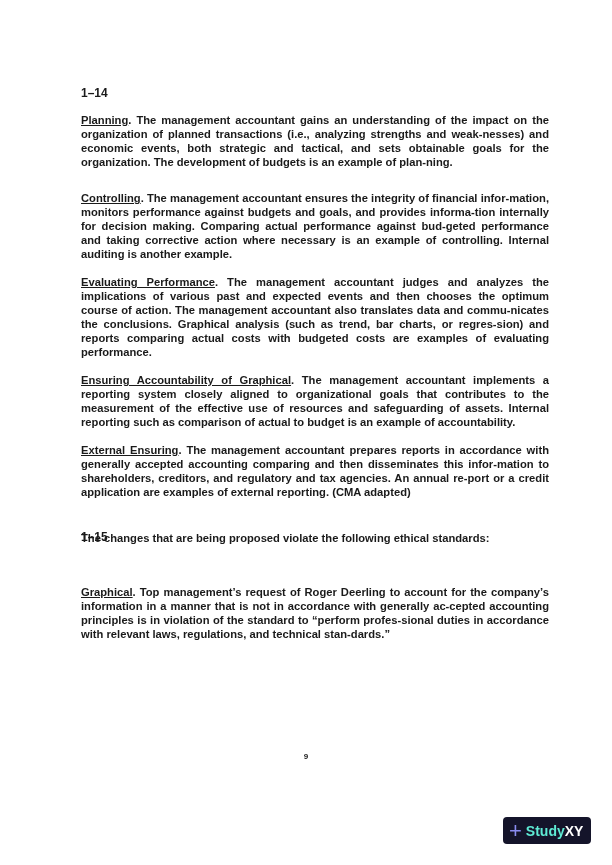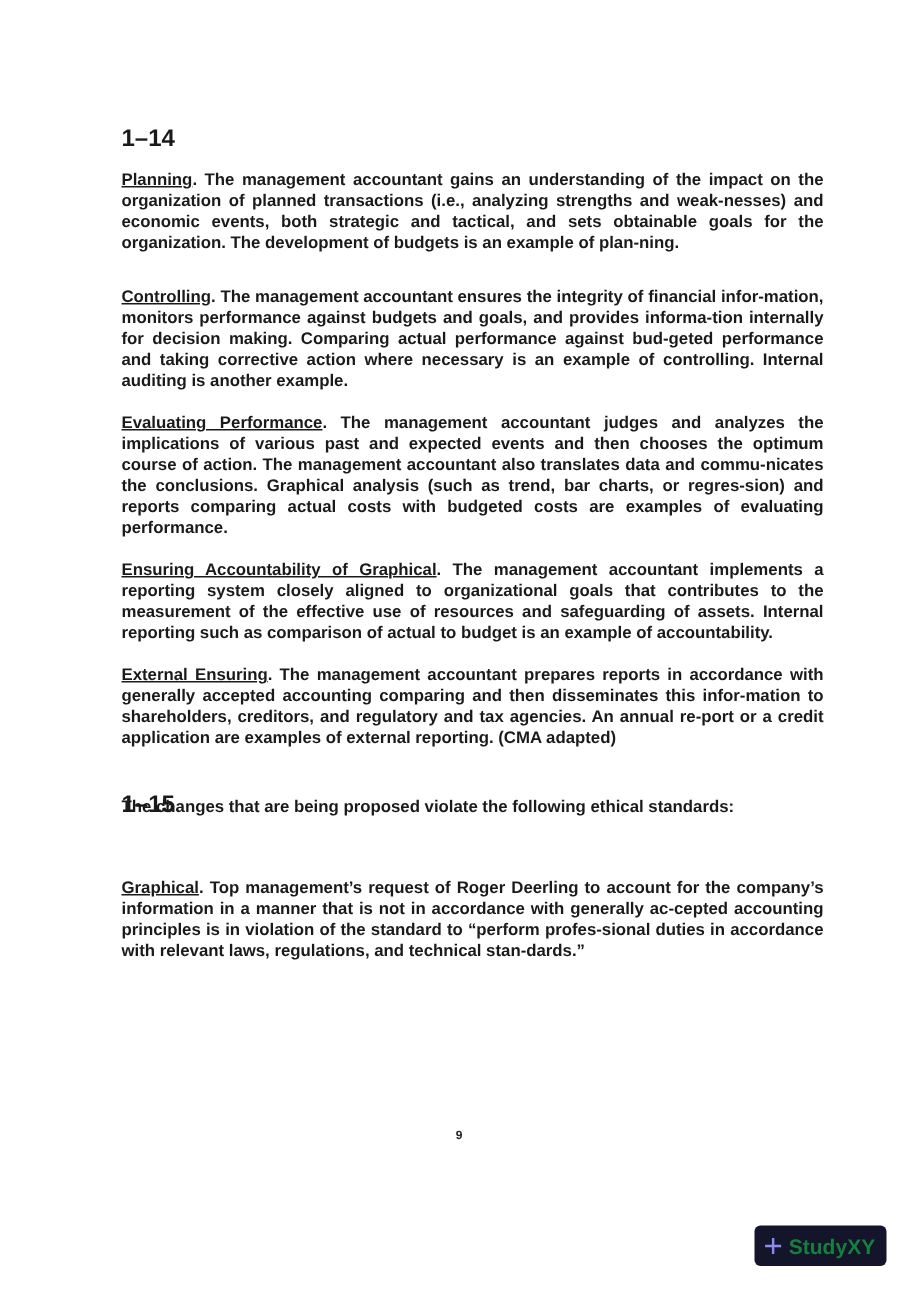--- a/index.html
+++ b/index.html
@@ -2,35 +2,35 @@
 <html><head>
   <meta charset="utf-8">
   <style>
     html, body { margin: 0; padding: 0; background: #ffffff; }
     body { width: 612px; height: 865px; position: relative; overflow: hidden; }
     .page {
       position: absolute; left: 81px; top: 0; width: 468px;
       font-family: "Liberation Sans", sans-serif;
       font-weight: bold; font-size: 11.2px; line-height: 14px; color: #1a1a1a;
     }
-    .heading { position: absolute; left: 0; font-size: 16px; }
+    .heading { position: absolute; left: 0; font-size: 12px; }
     .para { position: absolute; left: 0; width: 468px; text-align: justify; }
     .term { text-decoration: underline; }
     .pagenum {
       position: absolute; left: 0; width: 612px; top: 752px; text-align: center;
       font-family: "Liberation Sans", sans-serif; font-weight: bold; font-size: 8px; color: #222;
     }
     .logo {
       position: absolute; left: 503px; top: 817px; width: 88px; height: 27px;
       background: #14142a; border-radius: 4px; display: flex; align-items: center;
       font-family: "Liberation Sans", sans-serif; font-weight: bold; font-size: 14px;
     }
     .logo .plus { color: #8a8cf0; font-size: 22px; font-weight: normal; margin-left: 6px; margin-right: 4px; line-height: 1; }
-    .logo .study { color: #15803d; }
-    .logo .xy { color: #15803d; }
+    .logo .study { color: #5eead4; }
+    .logo .xy { color: #ffffff; }
   </style>
 </head>
 <body>
 
 <div class="page">
   <div class="heading" style="top:86px">1–14</div>
 
   <div class="para" style="top:113px">
     <span class="term">Planning</span><span>. The management accountant gains an understanding of the impact on the organization of planned transactions (i.e., analyzing strengths and weak-nesses) and economic events, both strategic and tactical, and sets obtainable goals for the organization. The development of budgets is an example of plan-ning.</span>
   </div>

